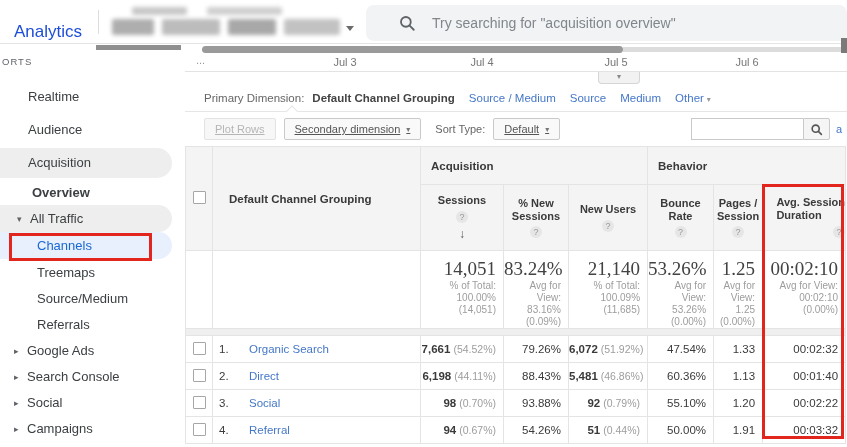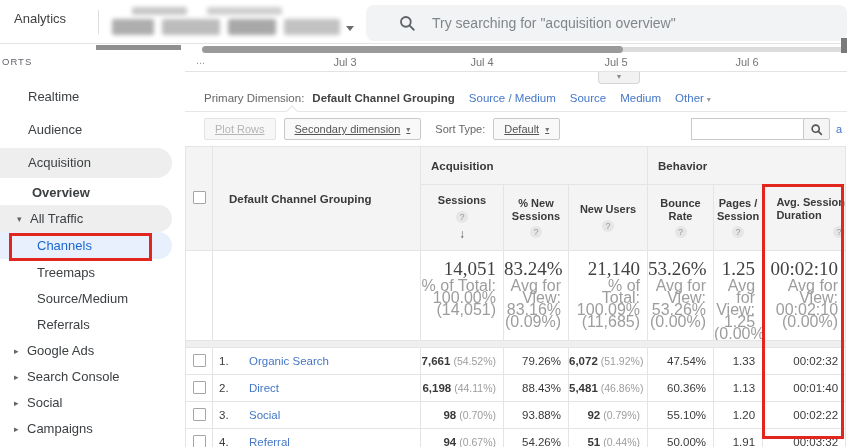--- a/index.html
+++ b/index.html
@@ -7,21 +7,21 @@
   body {
     position: relative;
     background:#fff;
     font-family:"Liberation Sans", sans-serif;
     overflow:hidden;
     color:#3a3a3a;
   }
 
   
   #app-header { position:absolute; left:0; top:0; width:847px; height:44px; background:#fff; border-bottom:1px solid #e4e4e4; z-index:6; }
-  .app-title { position:absolute; left:14px; top:11px; font-size:13px; color:#404040; }
+  .app-title { position:absolute; left:14px; top:22px; font-size:17px; color:#1d4ed8; }
   .hdr-divider { position:absolute; left:98px; top:10px; width:1px; height:24px; background:#ddd; }
   .account-blur { position:absolute; left:112px; top:7px; width:230px; height:30px; cursor:pointer; }
   .bb { position:absolute; border-radius:2px; filter:blur(2px); }
   .bb1 { left:20px;  top:0;    width:55px; height:8px;  background:#c7c7c7; }
   .bb2 { left:95px;  top:0;    width:75px; height:8px;  background:#cfcfcf; }
   .bb3 { left:0;     top:12px; width:42px; height:16px; background:#aeaeae; }
   .bb4 { left:50px;  top:12px; width:58px; height:16px; background:#bcbcbc; }
   .bb5 { left:116px; top:12px; width:48px; height:16px; background:#a8a8a8; }
   .bb6 { left:172px; top:12px; width:56px; height:16px; background:#c2c2c2; }
   .account-caret { position:absolute; left:346px; top:26px; width:0; height:0;
@@ -110,21 +110,21 @@
   th.dim-hdr { text-align:left; padding-left:16px; font-size:11px; }
   th.cb-hdr { text-align:center; }
   .mh { display:flex; flex-direction:column; align-items:center; justify-content:center; gap:3px; height:100%; }
   .mh-row { flex-direction:column; gap:4px; }
   .mh-label { white-space:pre-line; font-size:11px; font-weight:bold; line-height:13px; text-align:center; }
   .qicon { display:inline-block; width:12px; height:12px; border-radius:50%; background:#e6e6e6; color:#999;
     font-size:9px; line-height:12px; text-align:center; font-weight:normal; cursor:pointer; flex:0 0 auto; }
   .sort-arrow { font-size:12px; color:#555; cursor:pointer; }
   td.tot { vertical-align:top; text-align:right; padding:8px 7px 0 0; background:#fff; }
   .tot-val { font-size:19px; color:#424242; line-height:20px;font-family:Liberation Serif, serif; }
-  .tot-sub { font-size:16px; color:#9d9d9d; line-height:12px; margin-top:1px; white-space:pre-line; }
+  .tot-sub { font-size:10px; color:#9d9d9d; line-height:12px; margin-top:1px; white-space:pre-line; }
   td.strip { background:#efefef; padding:0; line-height:0; }
   td.num { text-align:right; padding-right:7px; }
   .bold { font-weight:bold; }
   .pct { color:#9d9d9d; font-size:10.5px; margin-left:3px; }
   td.cb-cell { text-align:center; }
   .checkbox { display:inline-block; width:13px; height:13px; border:1px solid #a6a6a6; border-radius:1px; background:#fff; cursor:pointer; }
   td.ch-cell { padding-left:6px; white-space:nowrap; }
   .rank { display:inline-block; width:22px; color:#3a3a3a; }
   .ch-link { color:#4577c8; text-decoration:none; cursor:pointer; margin-left:8px; }
 

